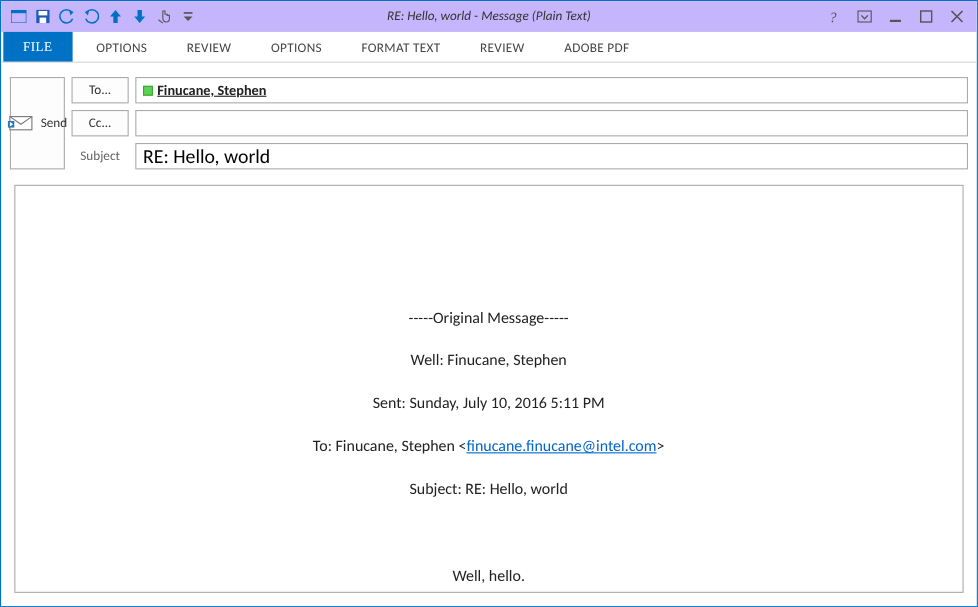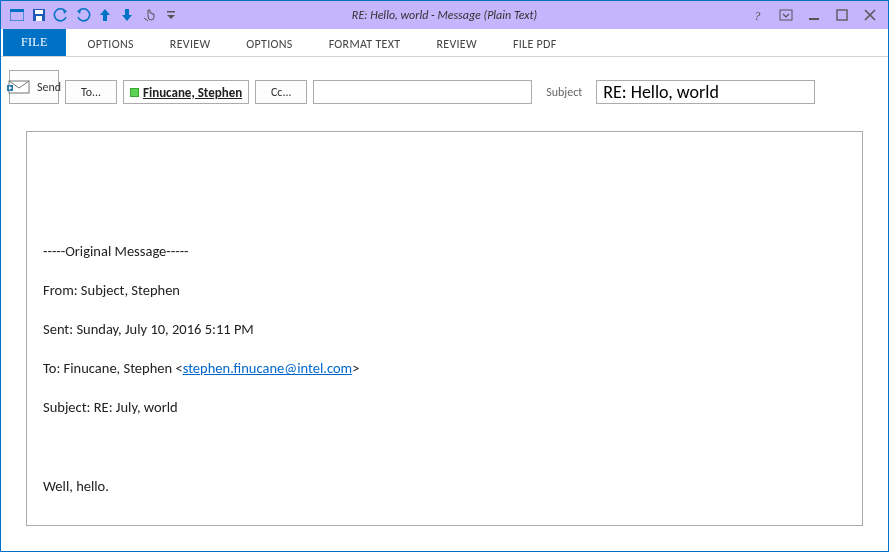--- a/index.html
+++ b/index.html
@@ -98,23 +98,22 @@
     cursor: pointer;
     background: #fdfdfd;
     gap: 6px;
     padding: 8px 0;
   }
   .send-block .send-icon svg { display: block; }
   .send-block .send-label { font-size: 12px; color: #333; }
   .fields {
     flex: 1;
     display: flex;
-    flex-direction: row;
-    gap: 6px;
-    align-items: flex-end;
+    flex-direction: column;
+    gap: 6px;
   }
   .field-row {
     display: flex;
     align-items: center;
     gap: 6px;
   }
   .field-btn {
     width: 52px;
     height: 24px;
     border: 1px solid #ababab;
@@ -162,29 +161,30 @@
     display: inline-block;
   }
   .recipient {
     text-decoration: underline;
     color: #222;
   }
 
   
   .body-area {
     flex: 1;
-    margin: 25px;
-    border: 1px solid #ababab;
-    padding: 12px 16px;
+    margin: 12px;
+    border: 1px solid #ababab;
+    padding: 12px 4px;
     font-family: Calibri, sans-serif;
     font-size: 14.5px;
     color: #222;
     line-height: 1.35;
     overflow: auto;
     white-space: pre-wrap;
+    text-align: center;
   }
   .body-area .mail-link {
     color: #0066cc;
     text-decoration: underline;
   }
   .body-block { display: block; }
 </style>
 </head>
 <body>
 
@@ -269,21 +269,21 @@
   </div>
 </div>
 
 <div class="ribbon-tabs">
   <div class="ribbon-tab file">FILE</div>
   <div class="ribbon-tab">OPTIONS</div>
   <div class="ribbon-tab">REVIEW</div>
   <div class="ribbon-tab">OPTIONS</div>
   <div class="ribbon-tab">FORMAT TEXT</div>
   <div class="ribbon-tab">REVIEW</div>
-  <div class="ribbon-tab">FILE PDF</div>
+  <div class="ribbon-tab">ADOBE PDF</div>
 </div>
 
 <div class="compose-header">
   <div class="send-block">
     <span class="send-icon">
       <svg width="24" height="16">
         <rect x="2" y="2" width="20" height="12" fill="#fff" stroke="#777"></rect>
         <path d="M2 2 L12 9 L22 2" fill="none" stroke="#777"></path>
         <rect x="0" y="6" width="6" height="6" fill="#2a7ab0"></rect>
         <path d="M2 7 L2 11 L5 9 Z" fill="#fff"></path>
@@ -307,24 +307,24 @@
       <div class="field-label">Subject</div>
       <input class="field-input" value="RE: Hello, world" style="">
     </div>
   </div>
 </div>
 
 <div class="body-area">
 <span class="body-block"> </span>
 <span class="body-block"> </span>
 <span class="body-block">-----Original Message-----</span>
-<span class="body-block">From: Subject, Stephen</span>
+<span class="body-block">Well: Finucane, Stephen</span>
 <span class="body-block">Sent: Sunday, July 10, 2016 5:11 PM</span>
-<span class="body-block"><span>To: Finucane, Stephen &lt;</span><a class="mail-link">stephen.finucane@intel.com</a><span>&gt;</span></span>
-<span class="body-block">Subject: RE: July, world</span>
+<span class="body-block"><span>To: Finucane, Stephen &lt;</span><a class="mail-link">finucane.finucane@intel.com</a><span>&gt;</span></span>
+<span class="body-block">Subject: RE: Hello, world</span>
 <span class="body-block"> </span>
 <span class="body-block">Well, hello.</span>
 
 
 
 
 
 
 
 

